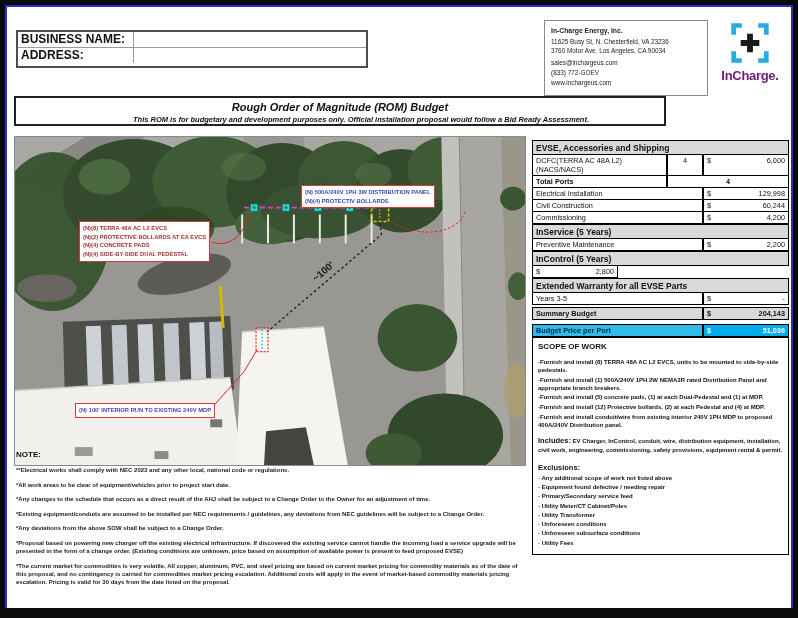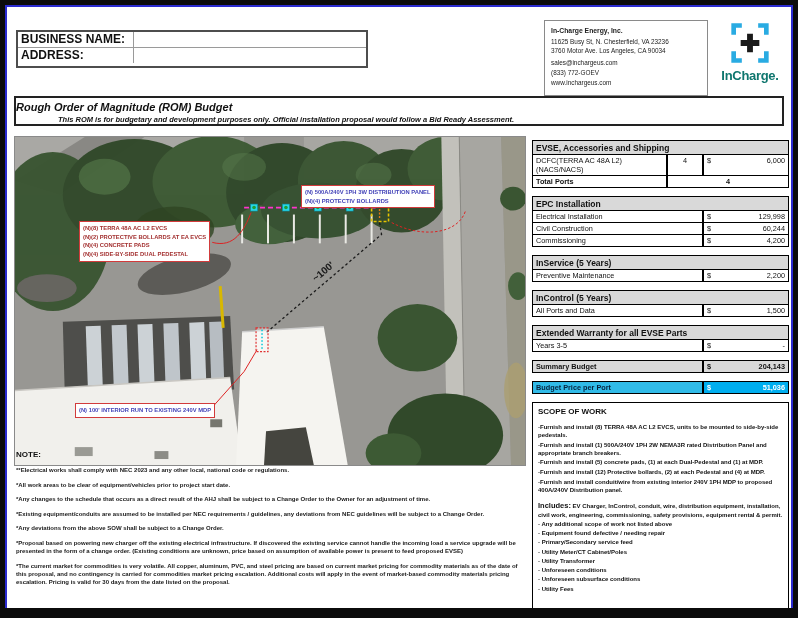--- a/index.html
+++ b/index.html
@@ -16,40 +16,40 @@
   .bizlabel{width:112px;border-right:1px solid #9a9a9a;font-weight:bold;font-size:12px;line-height:15px;padding-left:3px;}
   .bizvalue{flex:1;}
 
   .company{position:absolute;left:544px;top:20px;width:164px;height:76px;border:1px solid #8a8a8a;
            padding:5px 6px;box-sizing:border-box;font-size:6.4px;line-height:1.55;color:#222;}
   .company .cname{font-weight:bold;font-size:6.8px;}
   .company .cmail{margin-top:2px;}
 
   .logo{position:absolute;left:714px;top:22px;width:72px;height:78px;text-align:center;}
   .logo .glyph{margin:0 auto;display:block;}
-  .logo .wordmark{font-weight:bold;font-size:13px;letter-spacing:-0.3px;color:#0f766e;margin-top:4px;}
-
-  .titlebox{position:absolute;left:14px;top:96px;width:770px;height:30px;border:2px solid #222;
-            box-sizing:border-box;padding-top:3px;}
+  .logo .wordmark{font-weight:bold;font-size:13px;letter-spacing:-0.3px;color:#701a75;margin-top:4px;}
+
+  .titlebox{position:absolute;left:14px;top:96px;width:652px;height:30px;border:2px solid #222;
+            box-sizing:border-box;text-align:center;padding-top:3px;}
   .titlebox .t1{font-size:11px;font-weight:bold;font-style:italic;}
   .titlebox .t2{font-size:7.5px;font-weight:bold;font-style:italic;margin-top:2px;padding-left:42px;}
 
   
   .photo{position:absolute;left:14px;top:136px;width:512px;height:330px;border:1px solid #8a8a8a;
          box-sizing:border-box;background:#989793;overflow:hidden;}
   .photo svg{position:absolute;left:0;top:0;}
   .ann{position:absolute;background:#ffffff;border:1px solid #d23b3b;padding:2px 3px;
        font-size:5.8px;font-weight:bold;line-height:1.5;white-space:nowrap;z-index:5;}
   .ann1{left:64px;top:84px;color:#a33030;}
   .ann2{left:286px;top:48px;color:#4343b8;}
   .ann3{left:60px;top:266px;color:#4343b8;text-align:center;}
 
   
   .panel{position:absolute;left:532px;top:140px;width:257px;}
-  .sec{margin-bottom:8px;}
+  .sec{margin-bottom:0;}
   .sechead{border:1px solid #000;background:#d9d9d9;font-weight:bold;font-size:8.5px;
            padding:1.5px 3px;}
   .trow{display:flex;font-size:7.3px;}
   .tcell{border:1px solid #000;border-top:none;padding:1px 3px;box-sizing:border-box;background:#fff;}
   .tlabel{flex:1;}
   .tval{width:86px;display:flex;justify-content:space-between;}
   .colhead{font-weight:bold;text-align:center;justify-content:center;display:flex;}
   .qtycell{width:36px;text-align:center;justify-content:center;display:flex;}
   .totcell{width:86px;}
   .mergecell{width:122px;text-align:center;justify-content:center;display:flex;font-weight:bold;}
@@ -242,21 +242,20 @@
         <span>6,000</span>
       </div>
     </div>
     <div class="trow">
       <div class="tcell tlabel" style="font-weight:bold;">Total Ports</div>
       <div class="tcell mergecell">4</div>
     </div>
   </div>
 
   <div class="sec">
-    <div class="sechead">EPC Installation</div>
     <div class="trow">
       <div class="tcell tlabel">Electrical Installation</div>
       <div class="tcell tval">
         <span>$</span>
         <span>129,998</span>
       </div>
     </div>
     <div class="trow">
       <div class="tcell tlabel">Civil Construction</div>
       <div class="tcell tval">
@@ -280,24 +279,23 @@
       <div class="tcell tval">
         <span>$</span>
         <span>2,200</span>
       </div>
     </div>
   </div>
 
   <div class="sec">
     <div class="sechead">InControl (5 Years)</div>
     <div class="trow">
-      <div class="tcell tlabel">All Ports and Data</div>
-      <div class="tcell tval">
-        <span>$</span>
-        <span>1,500</span>
+      <div class="tcell tval">
+        <span>$</span>
+        <span>2,800</span>
       </div>
     </div>
   </div>
 
   <div class="sec">
     <div class="sechead">Extended Warranty for all EVSE Parts</div>
     <div class="trow">
       <div class="tcell tlabel">Years 3-5</div>
       <div class="tcell tval">
         <span>$</span>
@@ -325,20 +323,21 @@
   <div class="scopebox">
     <div class="scopetitle">SCOPE OF WORK</div>
     <div class="scopeitem">-Furnish and install (8) TERRA 48A AC L2 EVCS, units to be mounted to side-by-side pedestals.</div>
     <div class="scopeitem">-Furnish and install (1) 500A/240V 1PH 2W NEMA3R rated Distribution Panel and appropriate branch breakers.</div>
     <div class="scopeitem">-Furnish and install (5) concrete pads, (1) at each Dual-Pedestal and (1) at MDP.</div>
     <div class="scopeitem">-Furnish and install (12) Protective bollards, (2) at each Pedestal and (4) at MDP.</div>
     <div class="scopeitem">-Furnish and install conduit/wire from existing interior 240V 1PH MDP to proposed 400A/240V Distribution panel.</div>
     <div class="includes">
       <span class="inclabel">Includes:</span><span> EV Charger, InControl, conduit, wire, distribution equipment, installation, civil work, engineering, commissioning, safety provisions, equipment rental &amp; permit.</span>
     </div>
+    <div class="exctitle">Exclusions:</div>
     <div class="excitem">- Any additional scope of work not listed above</div>
     <div class="excitem">- Equipment found defective / needing repair</div>
     <div class="excitem">- Primary/Secondary service feed</div>
     <div class="excitem">- Utility Meter/CT Cabinet/Poles</div>
     <div class="excitem">- Utility Transformer</div>
     <div class="excitem">- Unforeseen conditions</div>
     <div class="excitem">- Unforeseen subsurface conditions</div>
     <div class="excitem">- Utility Fees</div>
 
   </div>

